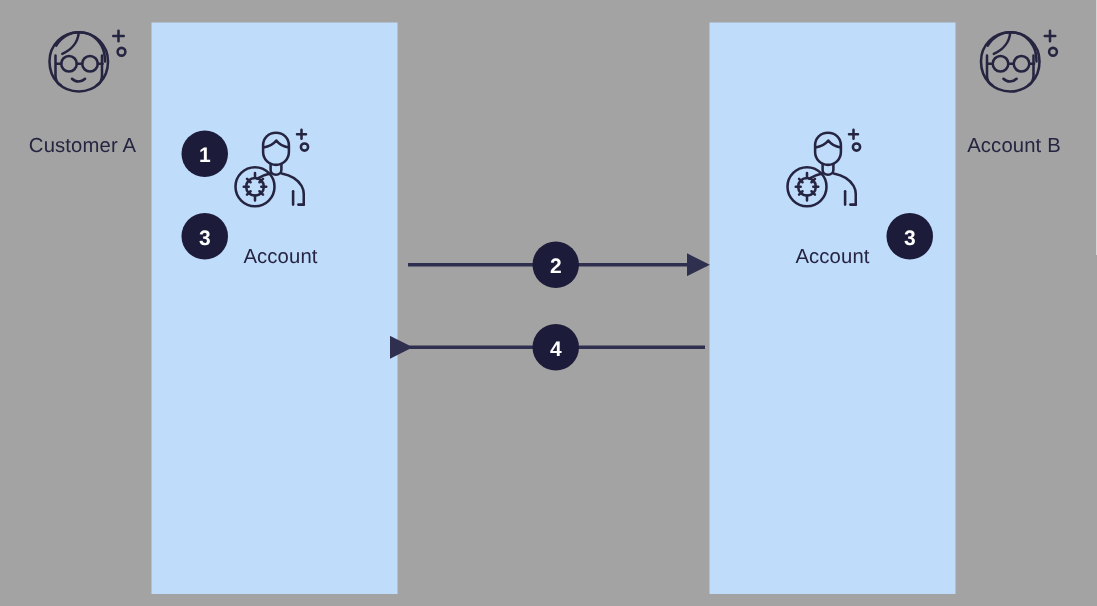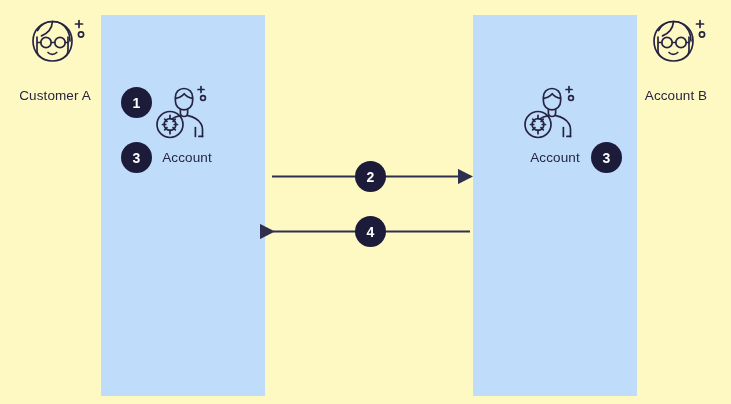--- a/index.html
+++ b/index.html
@@ -7,21 +7,21 @@
     padding: 0;
     background: #ffffff;
   }
   body {
     font-family: "Liberation Sans", sans-serif;
   }
   #canvas {
     position: relative;
     width: 731px;
     height: 404px;
-    background: #fef9c3;
+    background: #a3a3a3;
     overflow: hidden;
   }
   .panel {
     position: absolute;
     background: #c0dcfb;
   }
   #panel-left  { left: 101px; top: 15px; width: 164px; height: 381px; }
   #panel-right { left: 473px; top: 15px; width: 164px; height: 381px; }
 
   .actor {
@@ -44,21 +44,21 @@
   .account-group {
     position: absolute;
     width: 110px;
     display: flex;
     flex-direction: column;
     align-items: center;
   }
   #account-left  { left: 132px; top: 79px; }
   #account-right { left: 500px; top: 79px; }
   .account-label {
-    margin-top: 1px;
+    margin-top: 13px;
     font-size: 13.5px;
     color: #262541;
     letter-spacing: 0.1px;
     white-space: nowrap;
   }
 
   .badge {
     position: absolute;
     width: 31px;
     height: 31px;

